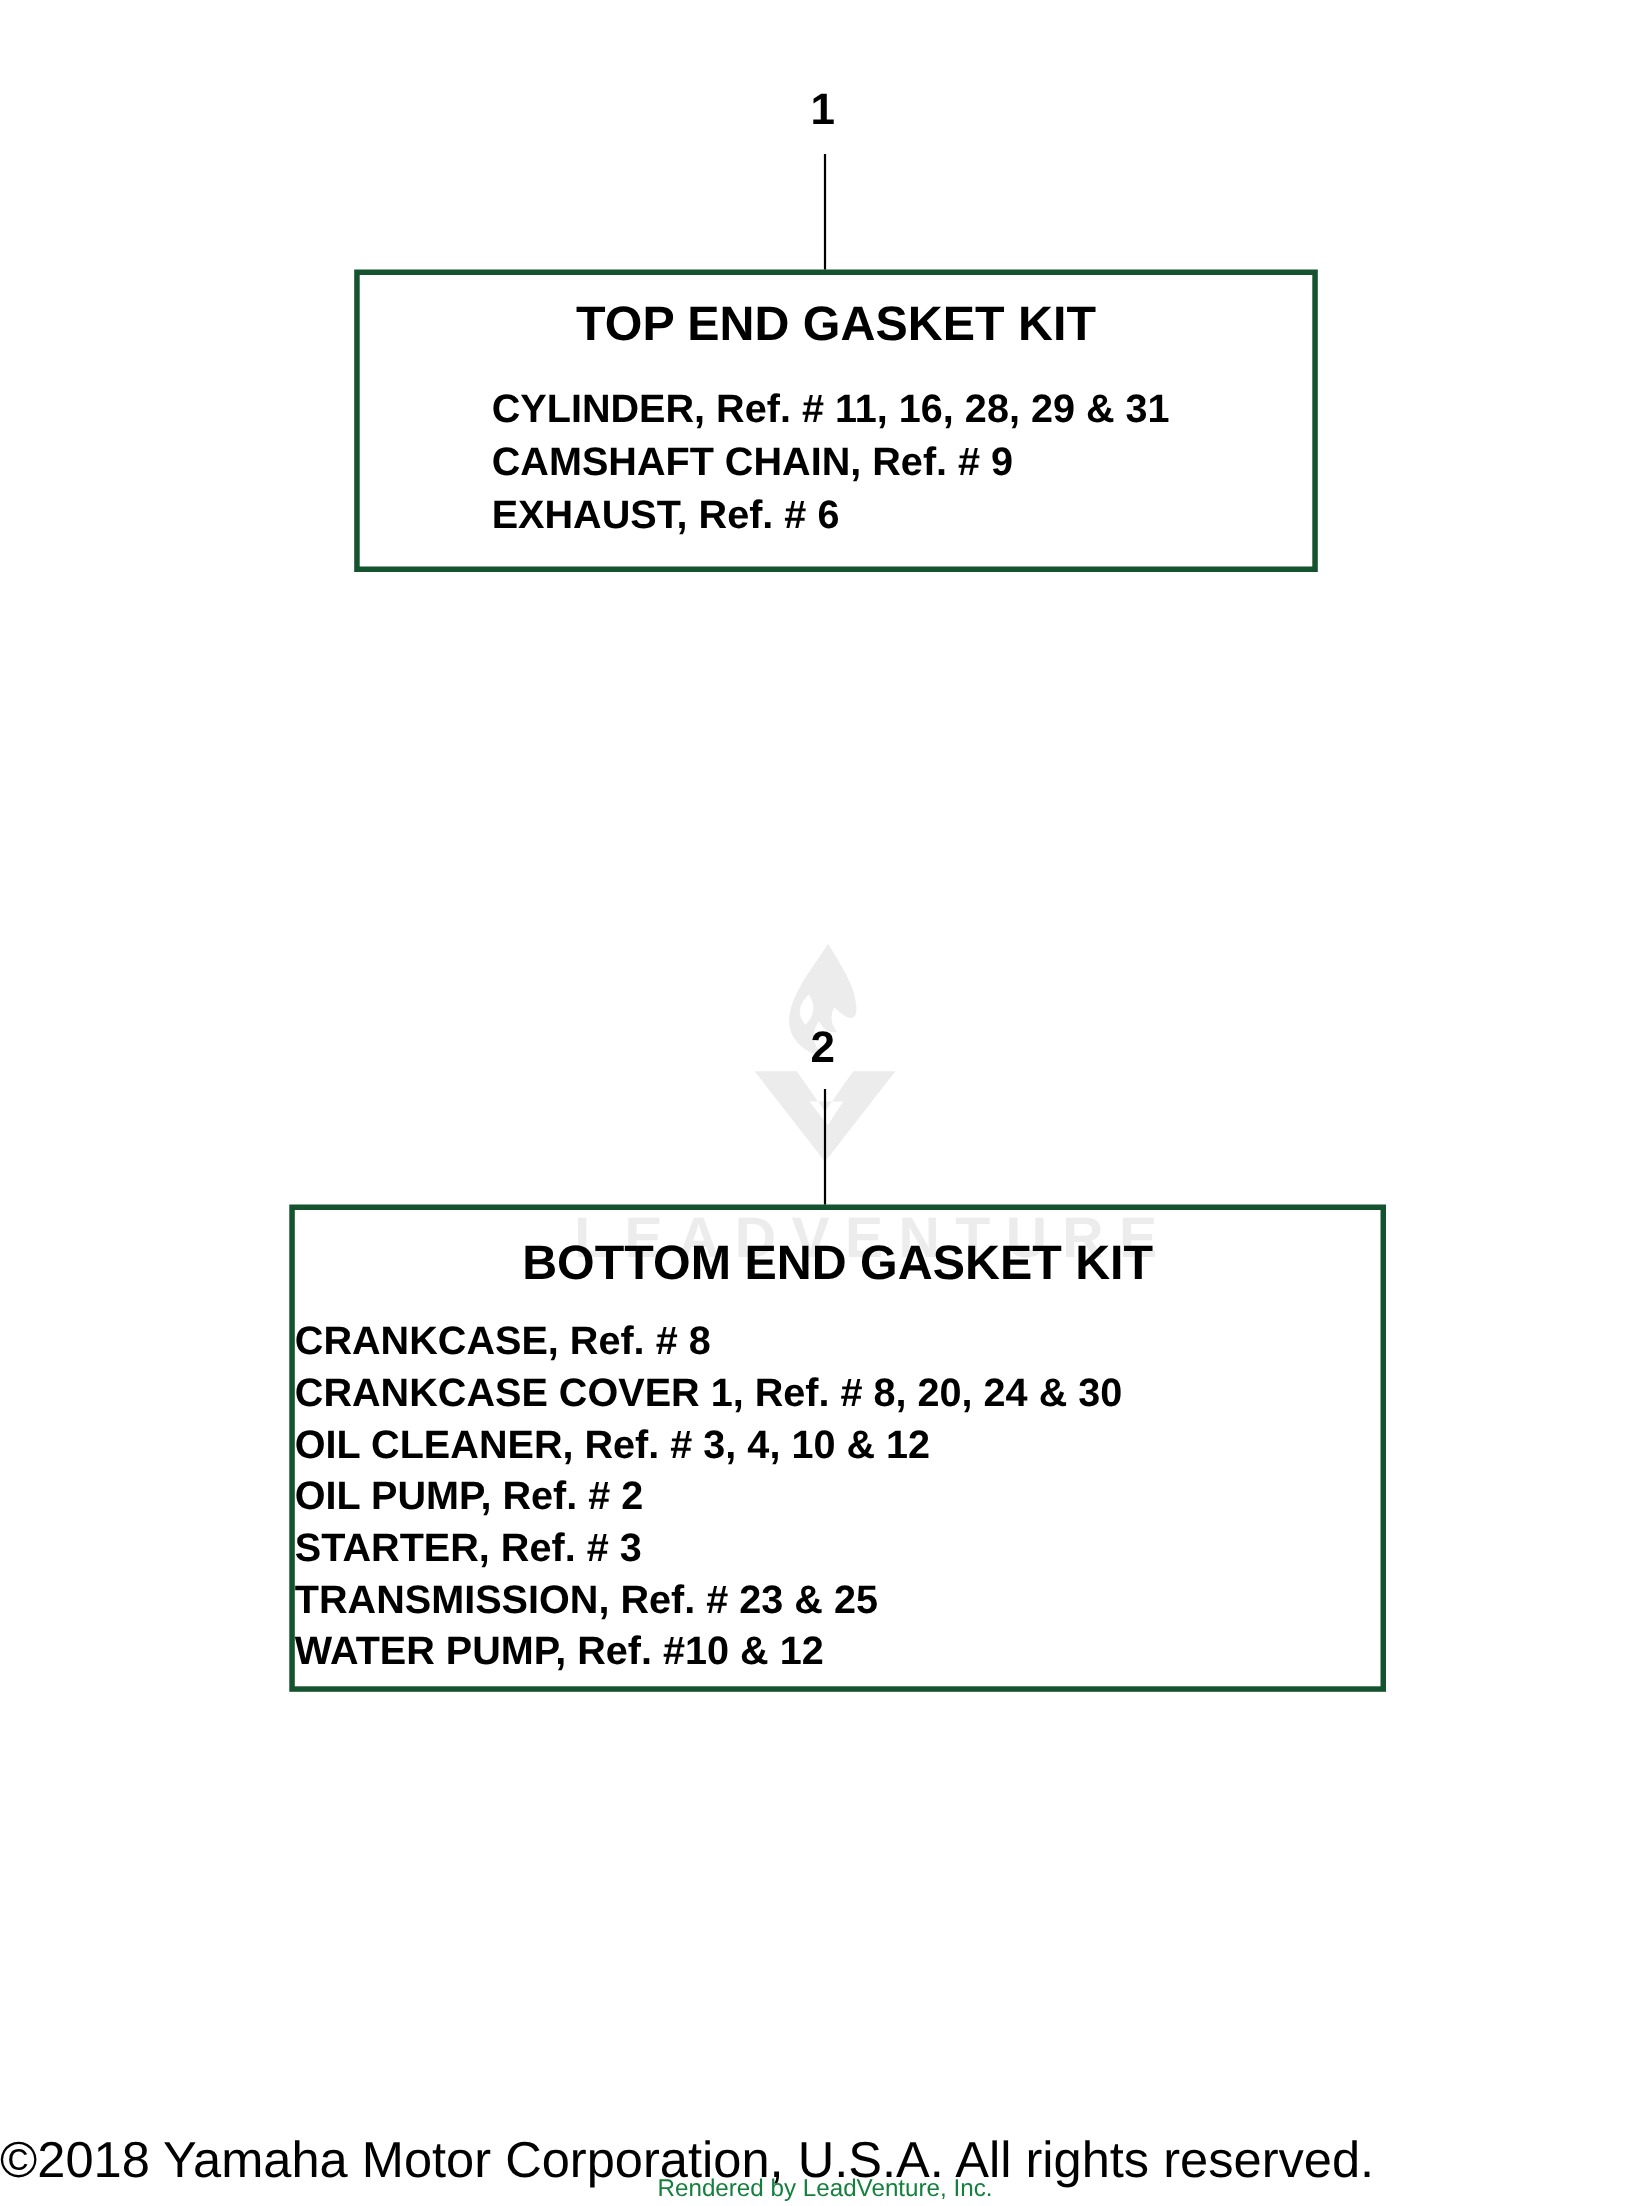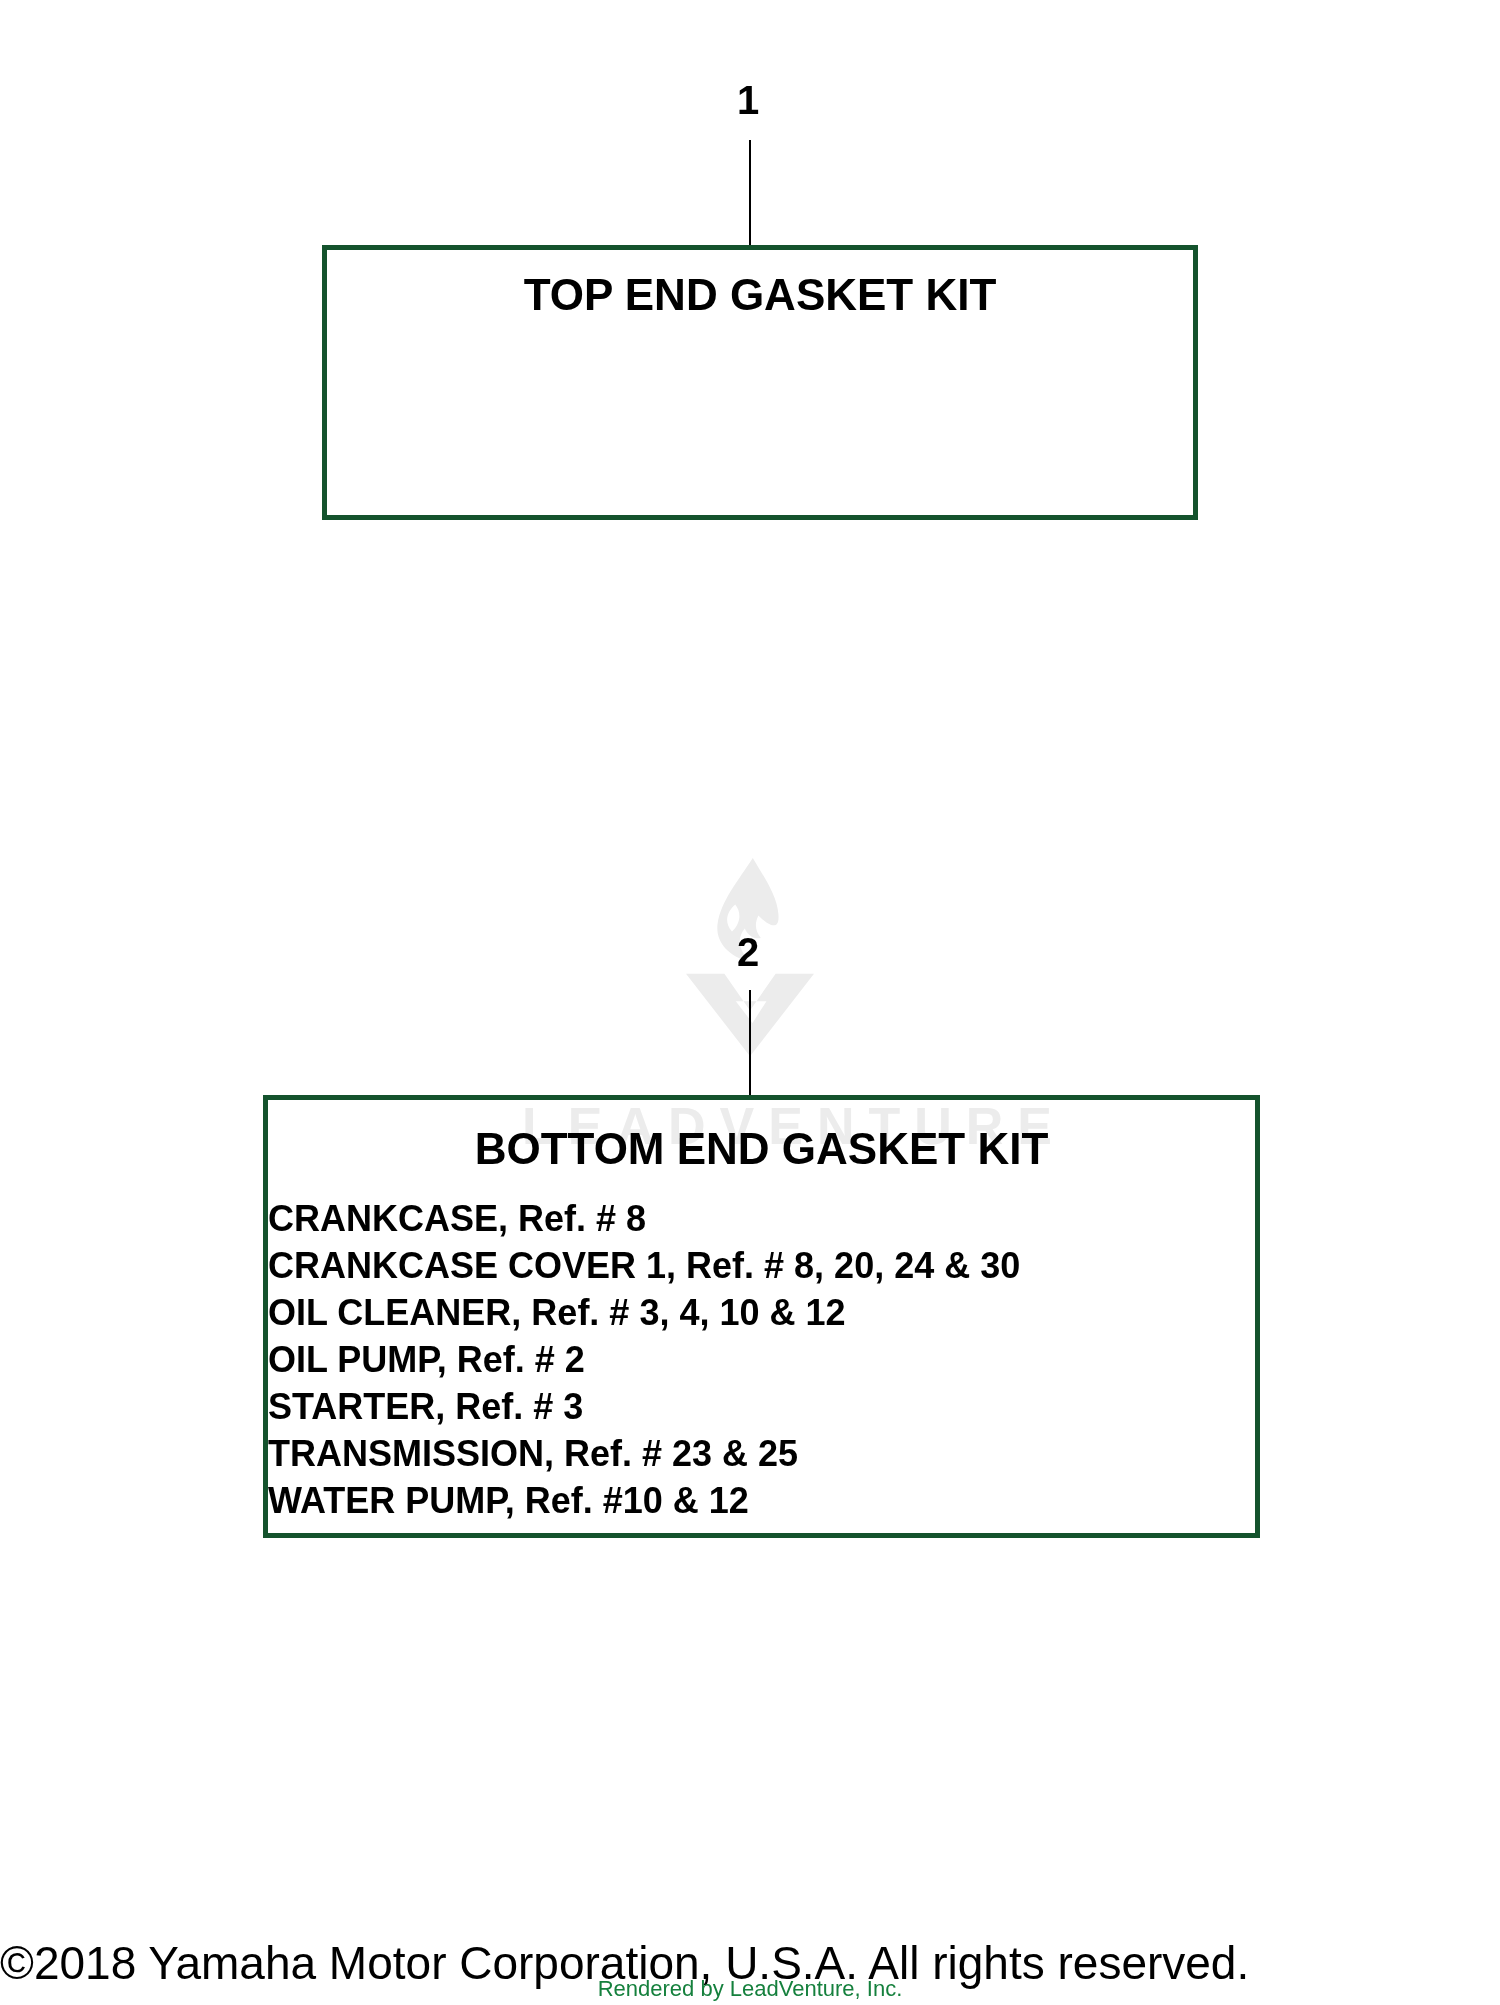--- a/index.html
+++ b/index.html
@@ -109,20 +109,25 @@
     <polygon fill="#ececec" points="14,6 36,6 76,58 64,74"></polygon>
   </svg>
 
   <div id="wm-text" class="wm">LEADVENTURE</div>
 
   <div id="callout-1" class="callout">1</div>
   <div id="leader-1" class="leader-line"></div>
 
   <div id="box-top" class="kit-box">
     <div class="kit-title">TOP END GASKET KIT</div>
+    <div class="kit-lines">
+      <div>CYLINDER, Ref. # 11, 16, 28, 29 &amp; 31</div>
+      <div>CAMSHAFT CHAIN, Ref. # 9</div>
+      <div>EXHAUST, Ref. # 6</div>
+    </div>
   </div>
 
   <div id="callout-2" class="callout">2</div>
   <div id="leader-2" class="leader-line"></div>
 
   <div id="box-bottom" class="kit-box">
     <div class="kit-title">BOTTOM END GASKET KIT</div>
     <div class="kit-lines">
       <div>CRANKCASE, Ref. # 8</div>
       <div>CRANKCASE COVER 1, Ref. # 8, 20, 24 &amp; 30</div>

